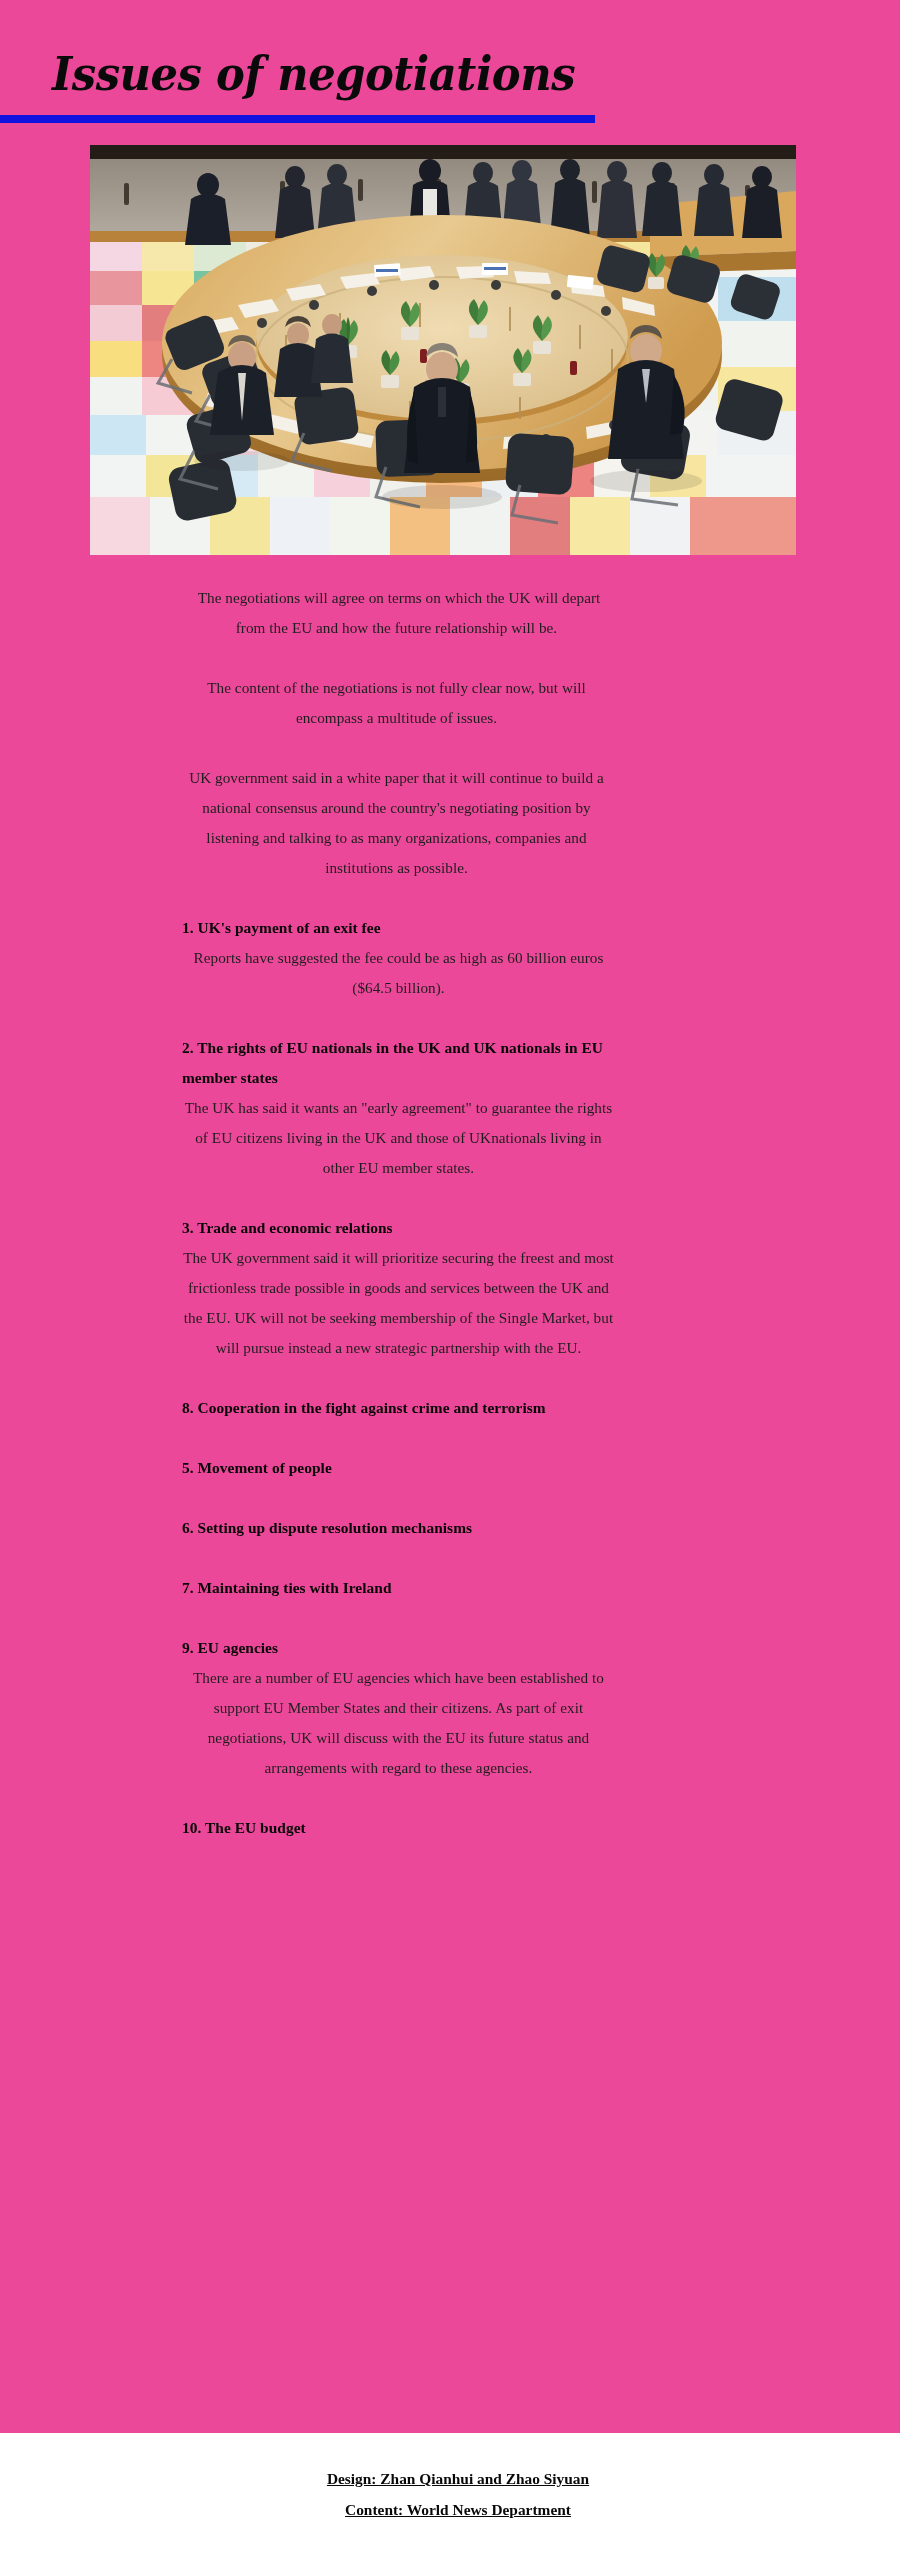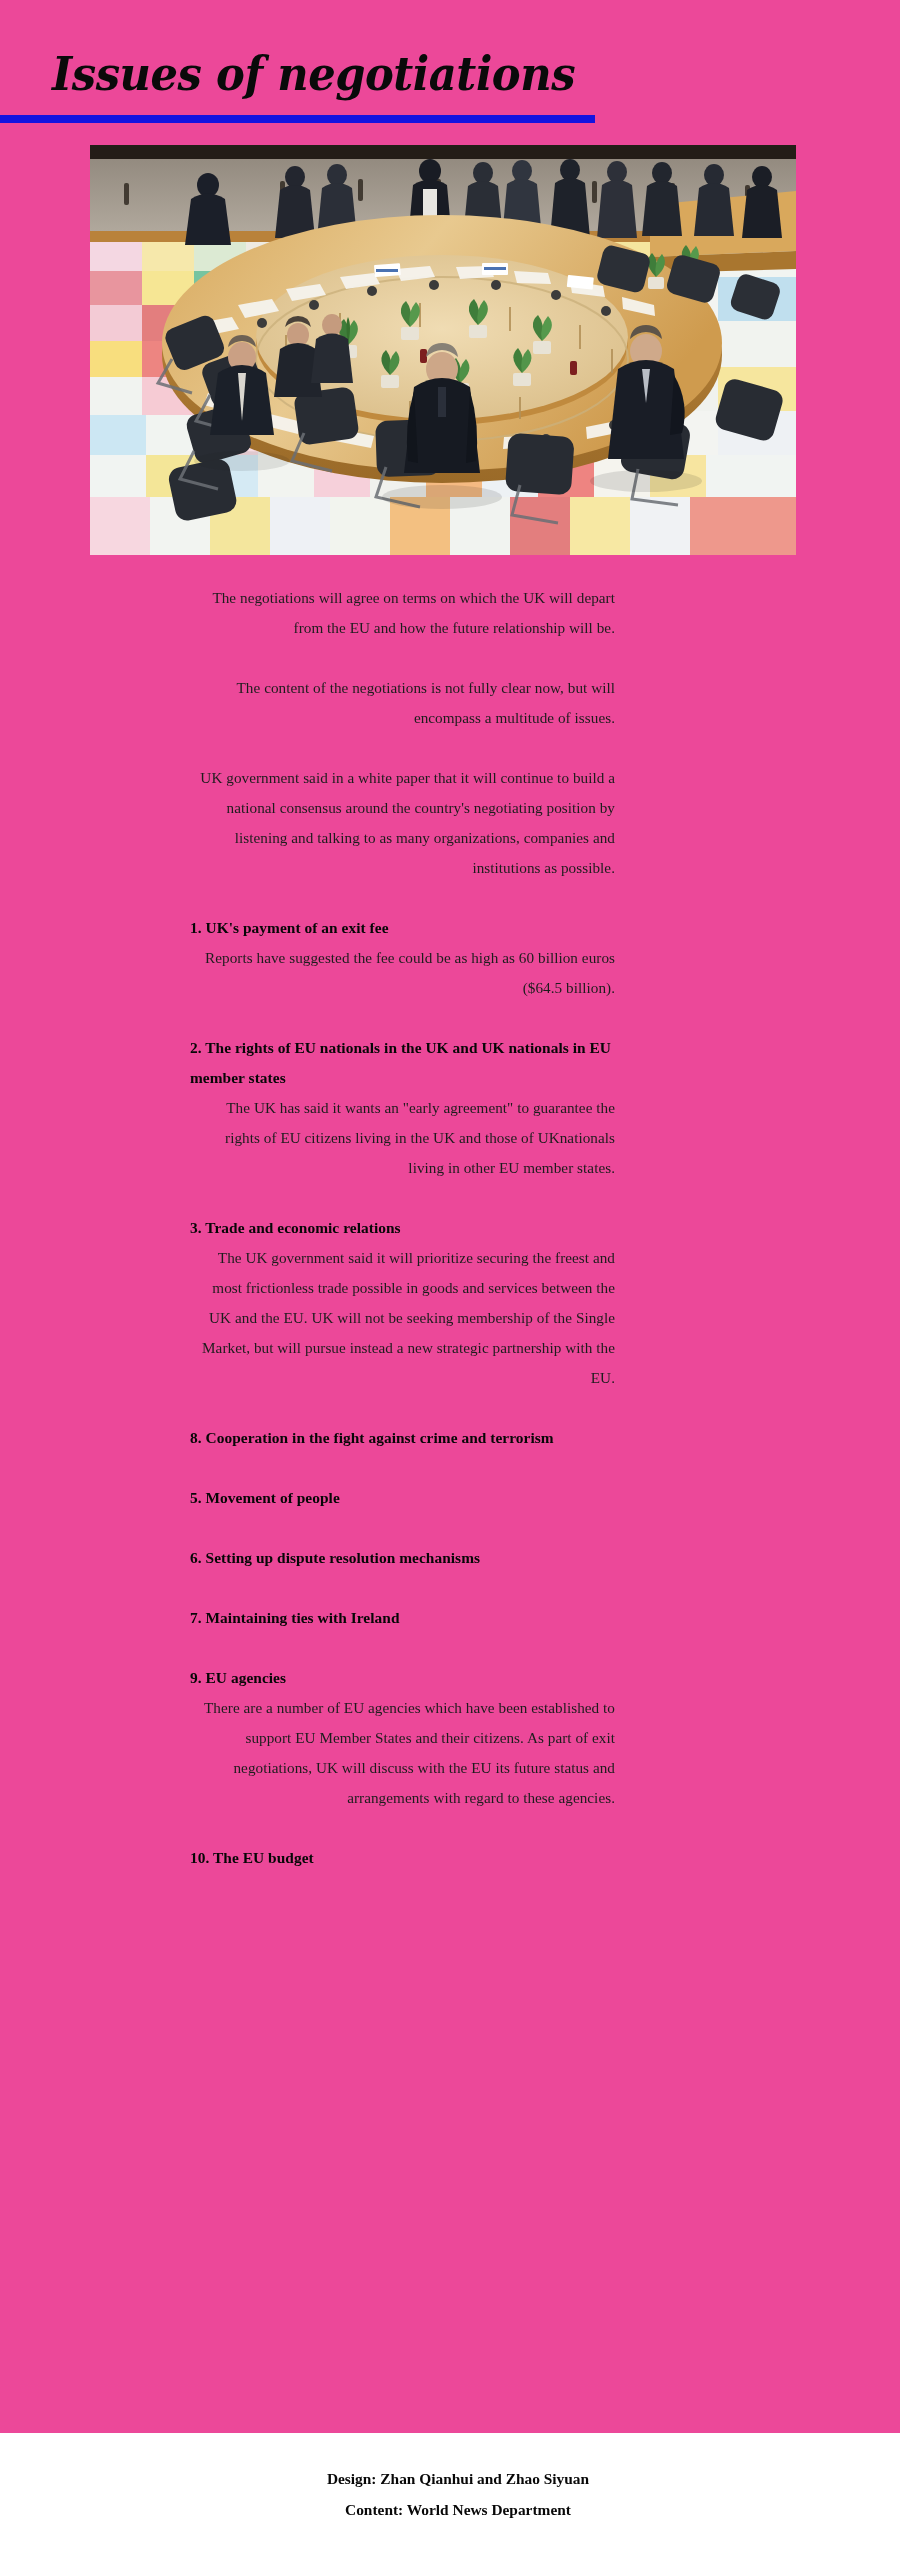--- a/index.html
+++ b/index.html
@@ -66,28 +66,28 @@
     position: absolute;
     left: 178px;
     top: 583px;
     width: 437px;
   }
 
   .para, .sec-body {
     font-size: 15.2px;
     line-height: 30px;
     margin: 0 0 30px 0;
-    text-align: right;
+    text-align: center;
     color: #1d1d1d;
     letter-spacing: 0.05px;
   }
   .para.first { text-indent: 5px; }
 
   .sec {
-    margin: 0 0 30px 12px;
+    margin: 0 0 30px 4px;
   }
   .sec-head {
     font-size: 15.4px;
     line-height: 30px;
     font-weight: 700;
     color: #070707;
     margin: 0;
     letter-spacing: 0.05px;
   }
   .sec-body { margin: 0; }
@@ -100,20 +100,21 @@
     top: 2463px;
     width: 560px;
     text-align: center;
   }
   .credit-line {
     font-size: 15.4px;
     line-height: 31px;
     font-weight: 700;
     color: #080808;
     white-space: nowrap;
+    text-decoration: underline;
   }
 </style>
 </head>
 <body>
 
 <div class="page">
 
   <h1 class="title">Issues of negotiations</h1>
 
   <div class="rule"></div>

